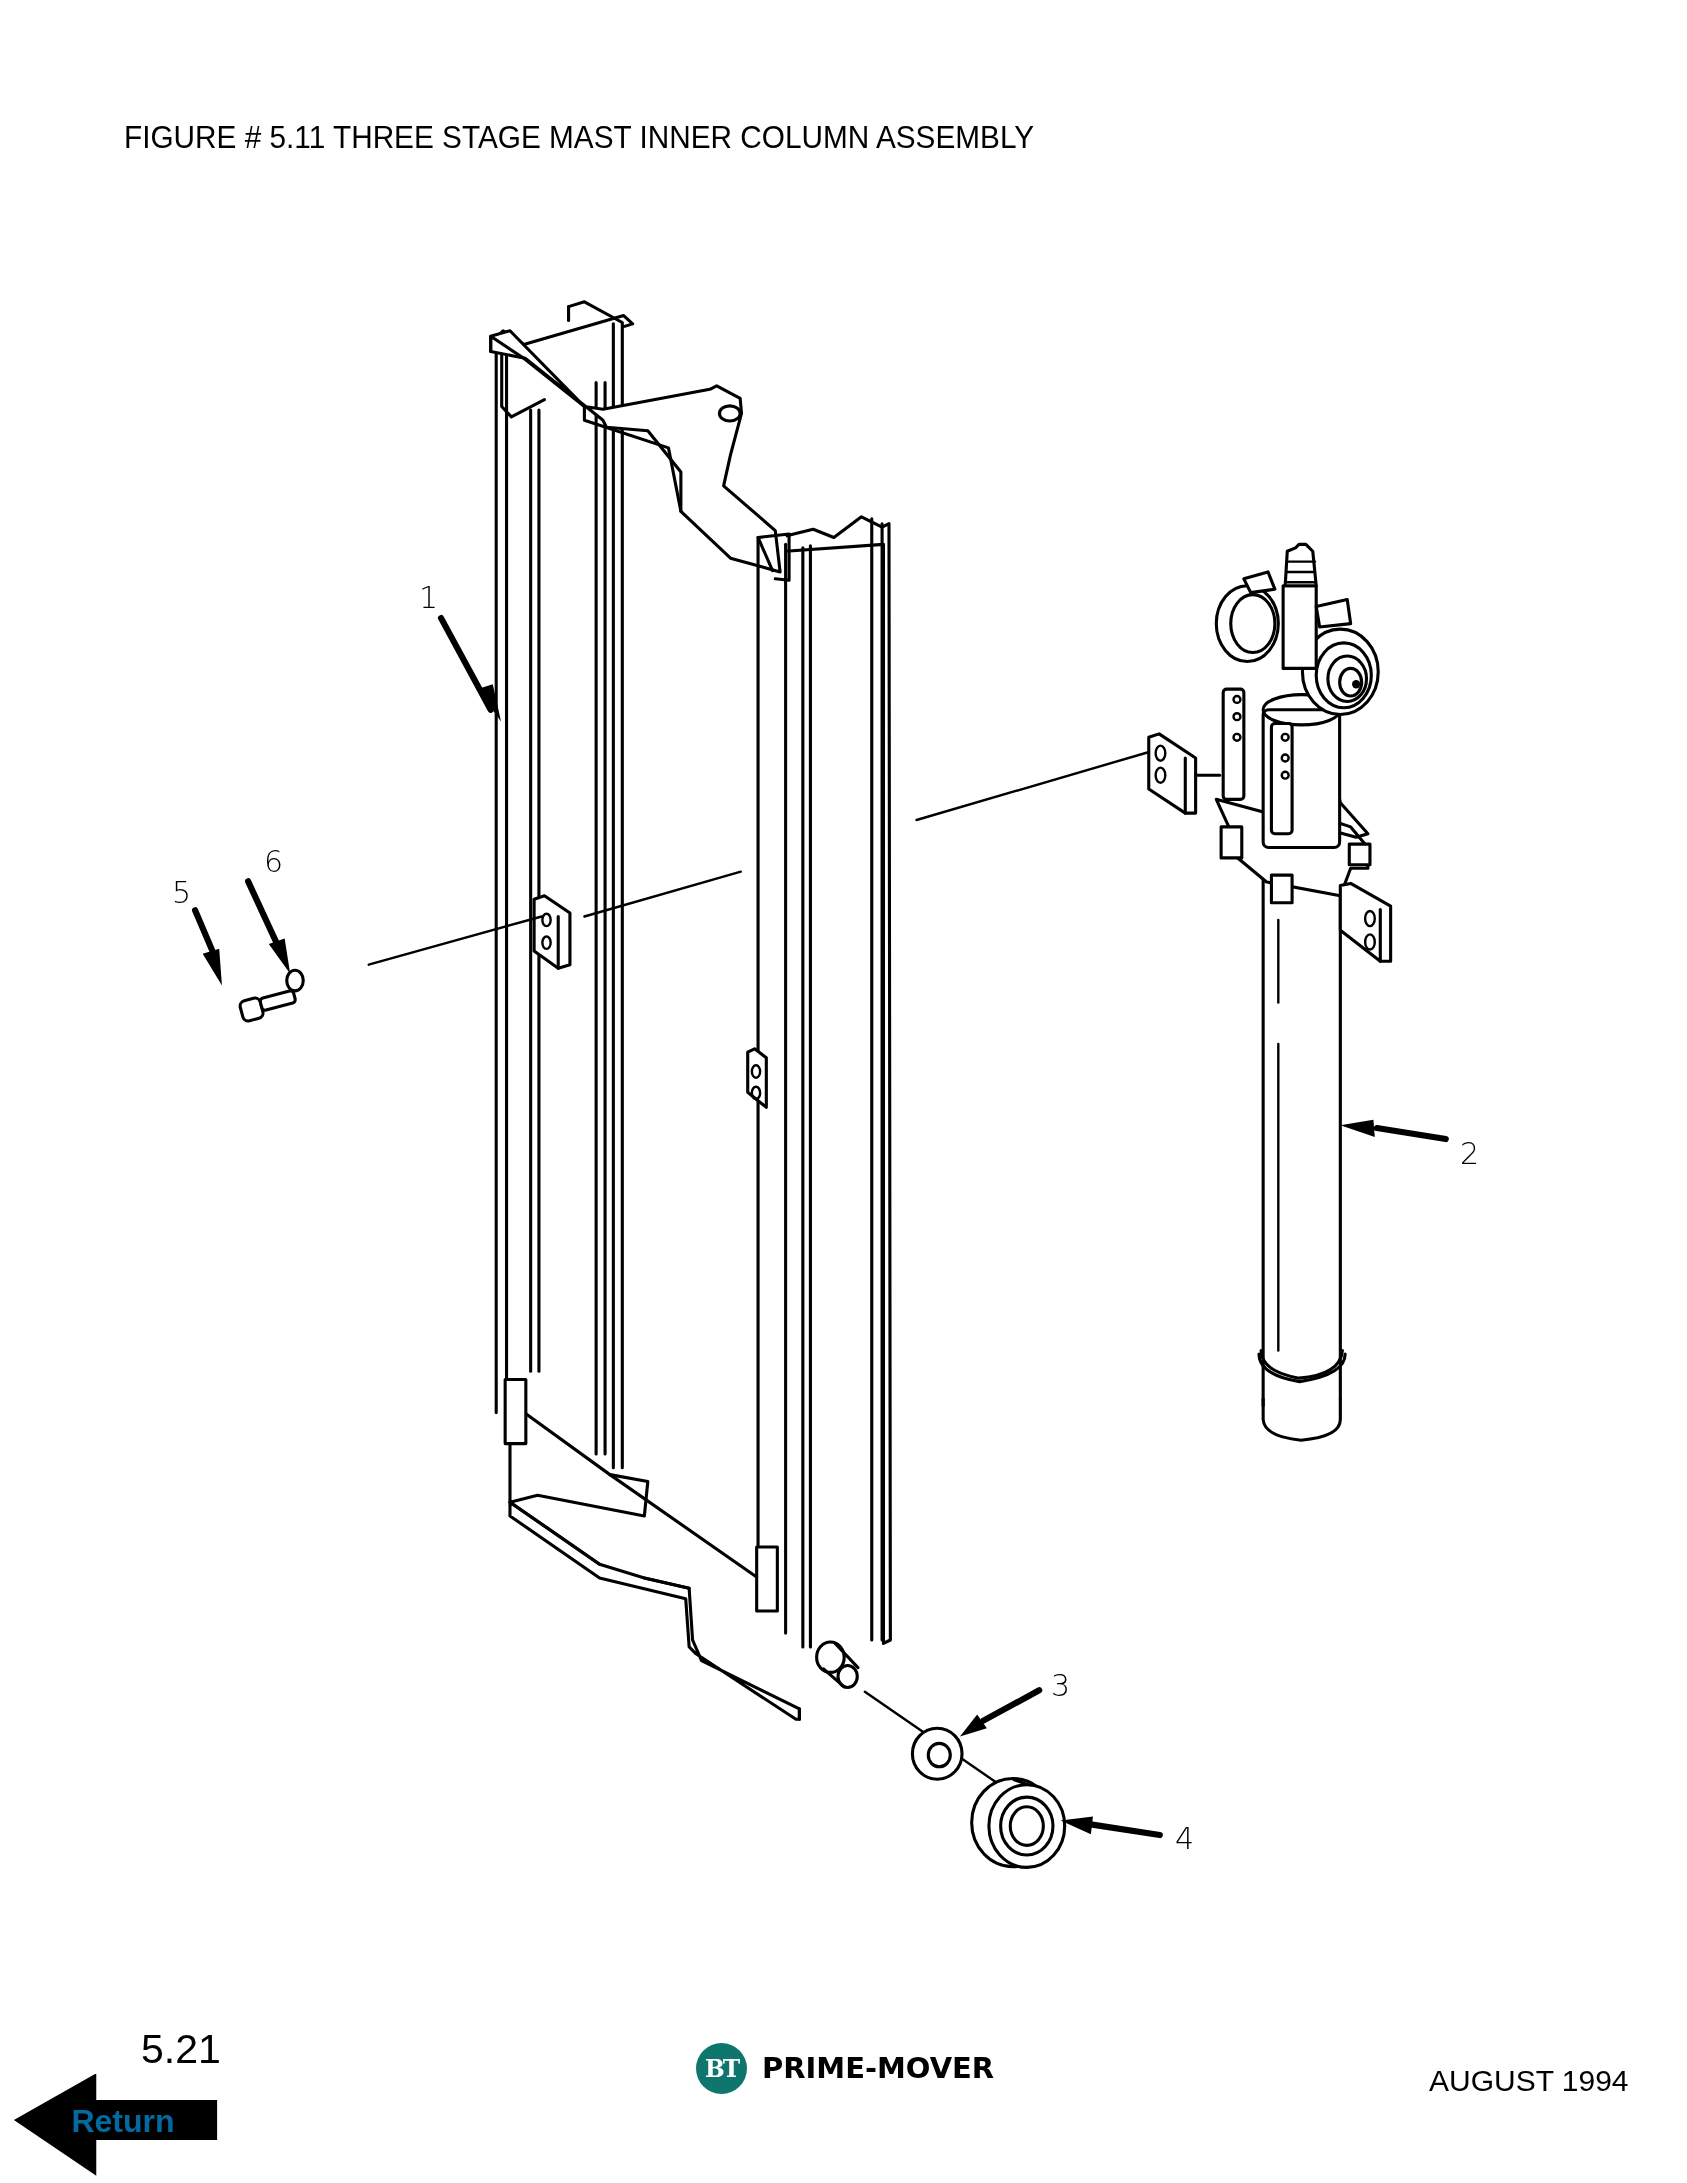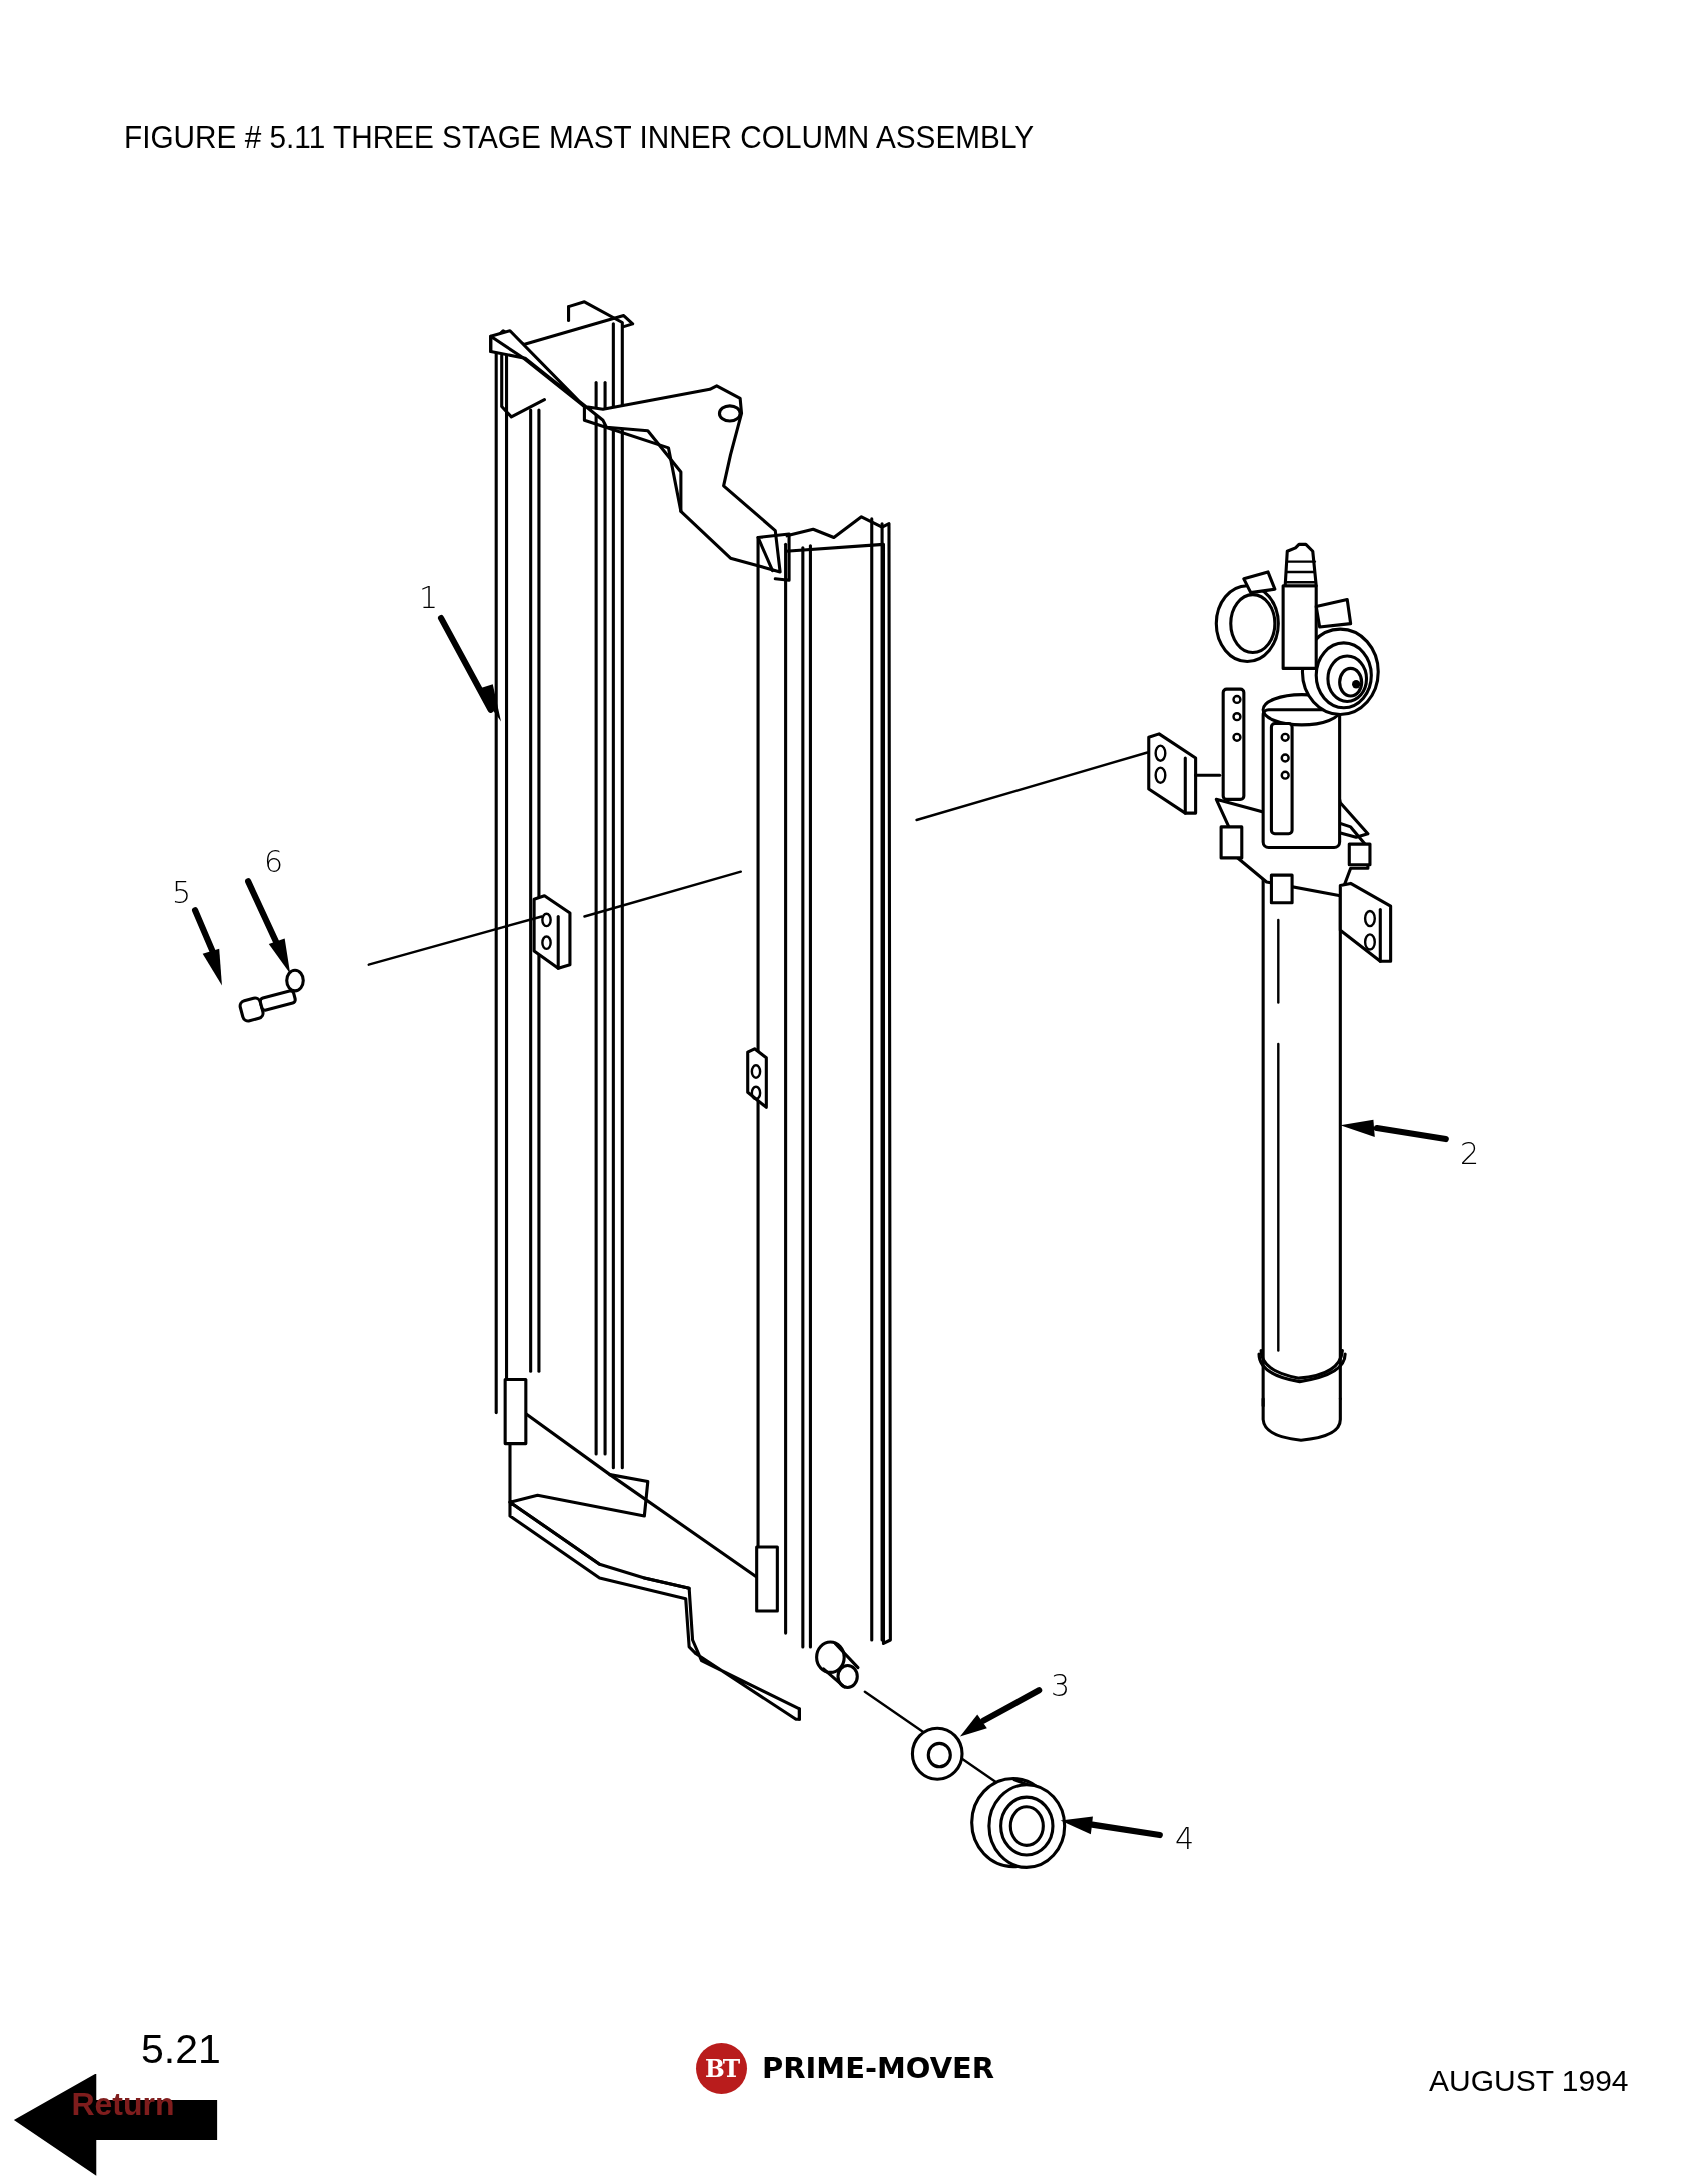--- a/index.html
+++ b/index.html
@@ -8,27 +8,27 @@
   .title { position: absolute; left: 124px; top: 119px; font-size: 32px;
            letter-spacing: 0px; transform: scaleX(0.93); transform-origin: left top; white-space: nowrap; }
   .drawing { position: absolute; left: 0; top: 0; width: 1687px; height: 2183px; }
   .drawing .ln { fill: none; stroke: #000; stroke-width: 4.5; stroke-linejoin: round; stroke-linecap: round; }
   .drawing .thin { fill: none; stroke: #000; stroke-width: 3.5; stroke-linecap: round; }
   .drawing .face { fill: #fff; stroke: #000; stroke-width: 4.5; stroke-linejoin: round; }
   .callout { position: absolute; font-size: 30px; font-family: "DejaVu Sans", sans-serif; font-weight: 300; }
   .footer-page { position: absolute; left: 141px; top: 2026px; font-size: 41px; }
   .footer-date { position: absolute; left: 1429px; top: 2064px; font-size: 30px; white-space: nowrap; }
   .logo { position: absolute; left: 696px; top: 2043px; display: flex; align-items: center; gap: 15px; }
-  .logo-mark { width: 51px; height: 51px; border-radius: 50%; background: #b91c1c; color: #fff;
+  .logo-mark { width: 51px; height: 51px; border-radius: 50%; background: #0f766e; color: #fff;
                font-family: "DejaVu Serif", serif; font-weight: bold; font-size: 23.4px;
                display: flex; align-items: center; justify-content: center; letter-spacing: -2.1px; }
   .logo-text { font-family: "DejaVu Sans", sans-serif; font-weight: bold; font-size: 27.6px; letter-spacing: 0px; transform: scaleX(1.05); transform-origin: left center; }
   .return-btn { position: absolute; left: 12.4px; top: 2074px; width: 207px; height: 103px; cursor: pointer; }
   .return-btn svg { position: absolute; left: 0; top: 0; }
-  .return-label { position: absolute; left: 59px; top: 12px; color: #7f1d1d; font-weight: bold; font-size: 32px; }
+  .return-label { position: absolute; left: 59px; top: 29px; color: #0369a1; font-weight: bold; font-size: 32px; }
 </style>
 </head>
 <body>
 
 <div class="title">FIGURE # 5.11  THREE STAGE MAST INNER COLUMN ASSEMBLY</div>
 
 <svg class="drawing" viewBox="0 0 2448 3168" xmlns="http://www.w3.org/2000/svg">
 
   <g>
 

